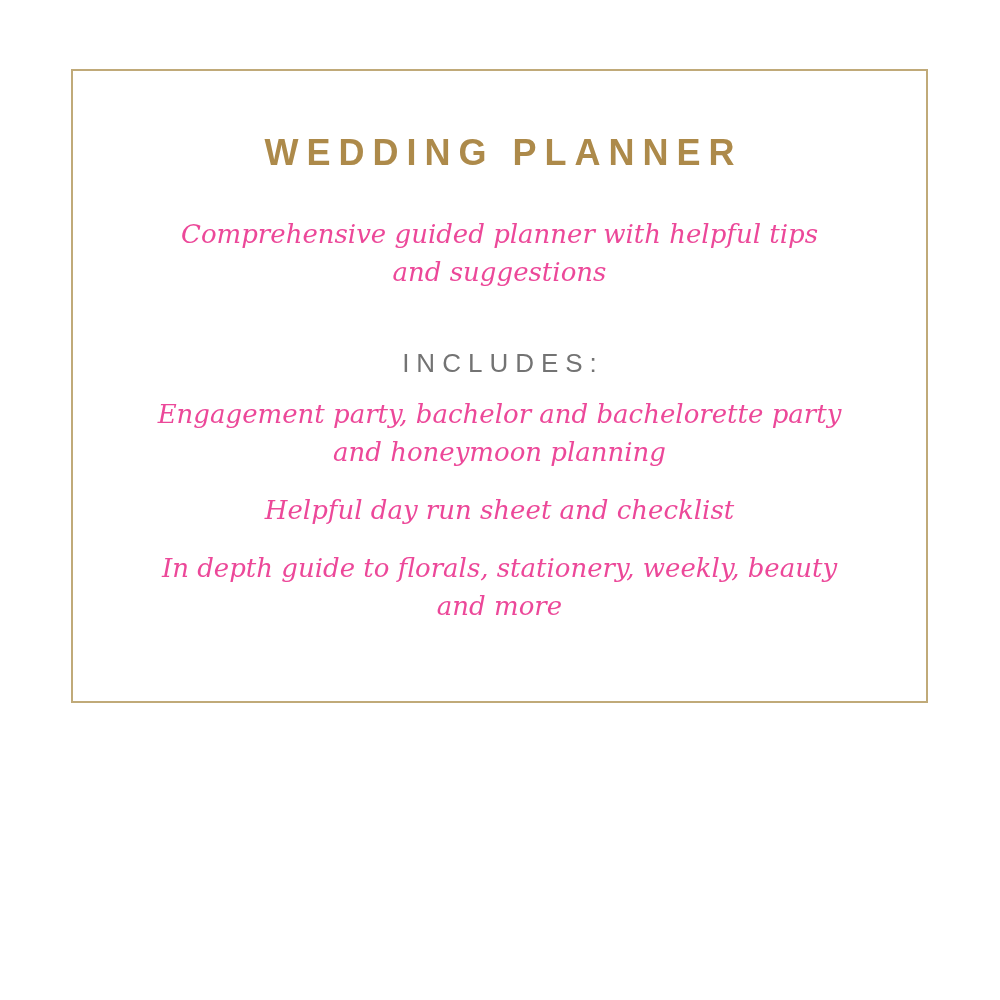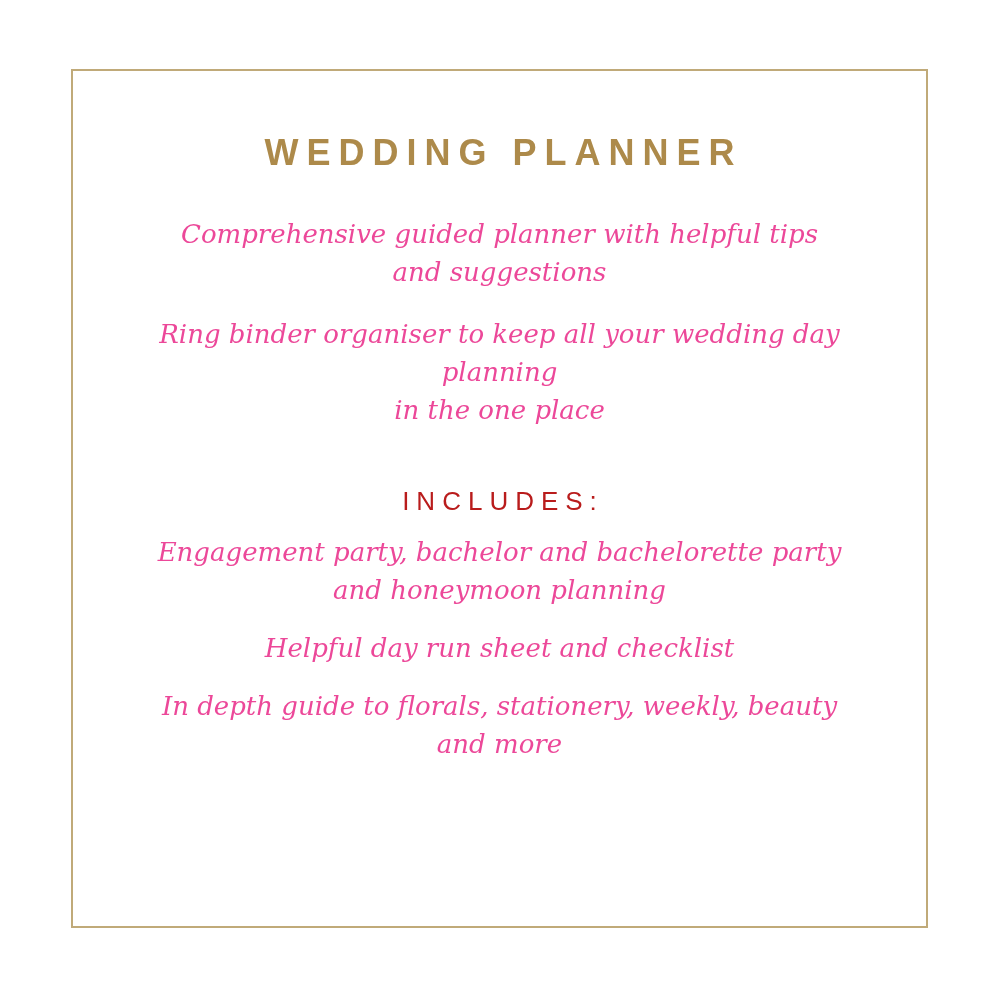--- a/index.html
+++ b/index.html
@@ -9,21 +9,21 @@
     height: 1000px;
     background: #ffffff;
     font-family: "Liberation Sans", sans-serif;
     overflow: hidden;
   }
   .frame {
     position: absolute;
     left: 71px;
     top: 69px;
     width: 857px;
-    height: 859px;
+    height: 634px;
     border: 2px solid #c0aa79;
     box-sizing: border-box;
     background: #ffffff;
   }
   .content {
     position: absolute;
     left: 0;
     top: 0;
     width: 100%;
     text-align: center;
@@ -50,21 +50,21 @@
   }
   .intro-para { margin-top: 24px; }
   .intro-para:first-of-type { margin-top: 42px; }
   .includes-heading {
     margin: 58px 0 0 0;
     font-family: "Liberation Sans", sans-serif;
     font-weight: 400;
     font-size: 26px;
     letter-spacing: 7px;
     text-indent: 7px;
-    color: #b91c1c;
+    color: #737373;
     line-height: 1.1;
   }
   .includes-list {
     list-style: none;
     margin: 0;
     padding: 0;
   }
   .includes-item { margin-top: 20px; }
   .includes-item:first-child { margin-top: 18px; }
 </style>
@@ -72,22 +72,20 @@
 <body>
 
 <div class="frame">
   <div class="content">
 
     <h1 class="title">WEDDING PLANNER</h1>
 
     <p class="body-text intro-para">Comprehensive guided planner with helpful tips
 and suggestions</p>
 
-    <p class="body-text intro-para">Ring binder organiser to keep all your wedding day planning
-in the one place</p>
 
     <h2 class="includes-heading">INCLUDES:</h2>
 
     <ul class="includes-list">
       <li class="body-text includes-item">Engagement party, bachelor and bachelorette party
 and honeymoon planning</li>
       <li class="body-text includes-item">Helpful day run sheet and checklist</li>
       <li class="body-text includes-item">In depth guide to florals, stationery, weekly, beauty
 and more</li>
     </ul>

